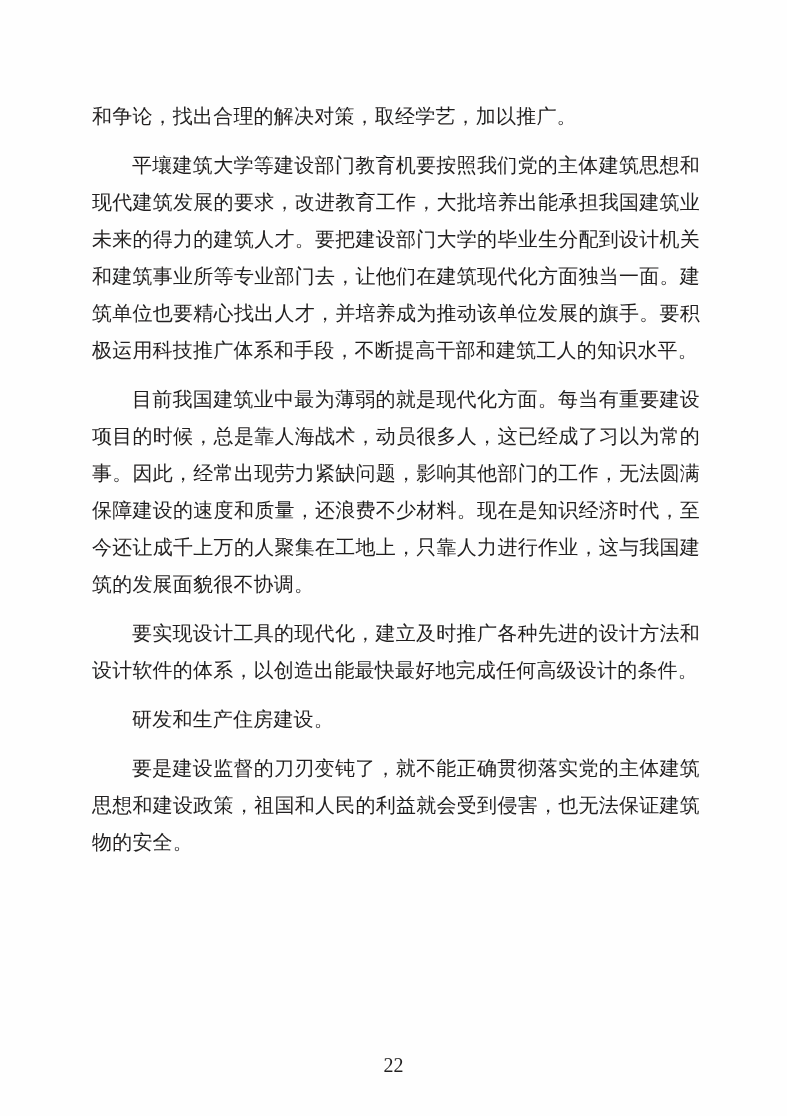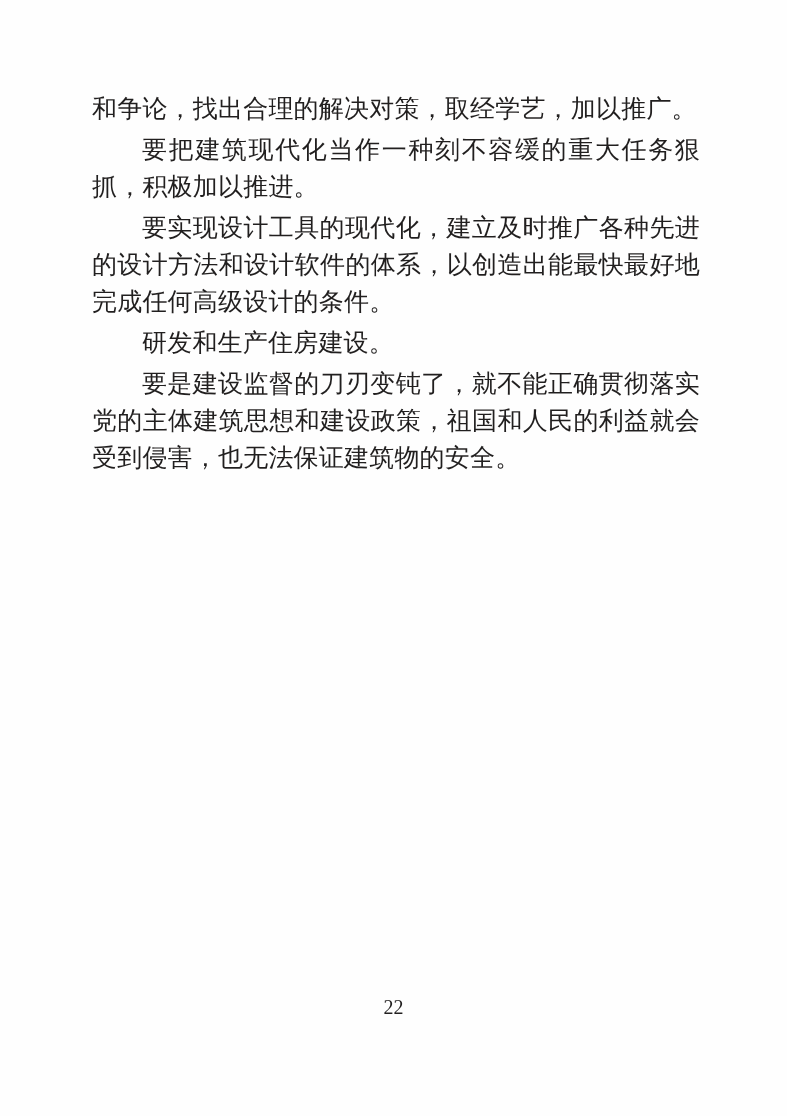--- a/index.html
+++ b/index.html
@@ -23,48 +23,49 @@
     height: 1116px;
     background: #fefefe;
   }
   .content {
     position: absolute;
     left: 92px;
     top: 86px;
     width: 608px;
   }
   p.para {
-    margin: 4px 0 0 0;
-    font-size: 25px;
+    margin: 12px 0 0 0;
+    font-size: 20px;
     line-height: 37px;
     text-align: justify;
     text-justify: inter-ideograph;
     letter-spacing: 0.2px;
     color: #211f1f;
     font-family: "Liberation Serif", "DejaVu Serif", serif;
   }
   p.indent {
     text-indent: 2em;
   }
   .pagenum {
     position: absolute;
     left: 0;
-    top: 996px;
+    top: 1054px;
     width: 787px;
     text-align: center;
     font-size: 20px;
     color: #211f1f;
     font-family: "Liberation Serif", "DejaVu Serif", serif;
   }
 </style>
 </head>
 <body>
 
 <div class="page">
   <div class="content">
     <p class="para">和争论，找出合理的解决对策，取经学艺，加以推广。</p>
-    <p class="para indent">要把建筑现代化当作一种刻不容缓的重大任务狠抓，积极加以推进。</p>
+    <p class="para indent">平壤建筑大学等建设部门教育机要按照我们党的主体建筑思想和现代建筑发展的要求，改进教育工作，大批培养出能承担我国建筑业未来的得力的建筑人才。要把建设部门大学的毕业生分配到设计机关和建筑事业所等专业部门去，让他们在建筑现代化方面独当一面。建筑单位也要精心找出人才，并培养成为推动该单位发展的旗手。要积极运用科技推广体系和手段，不断提高干部和建筑工人的知识水平。</p>
+    <p class="para indent">目前我国建筑业中最为薄弱的就是现代化方面。每当有重要建设项目的时候，总是靠人海战术，动员很多人，这已经成了习以为常的事。因此，经常出现劳力紧缺问题，影响其他部门的工作，无法圆满保障建设的速度和质量，还浪费不少材料。现在是知识经济时代，至今还让成千上万的人聚集在工地上，只靠人力进行作业，这与我国建筑的发展面貌很不协调。</p>
     <p class="para indent">要实现设计工具的现代化，建立及时推广各种先进的设计方法和设计软件的体系，以创造出能最快最好地完成任何高级设计的条件。</p>
     <p class="para indent">研发和生产住房建设。</p>
     <p class="para indent">要是建设监督的刀刃变钝了，就不能正确贯彻落实党的主体建筑思想和建设政策，祖国和人民的利益就会受到侵害，也无法保证建筑物的安全。</p>
   </div>
   <div class="pagenum">22</div>
 </div>
 
 </body></html>

